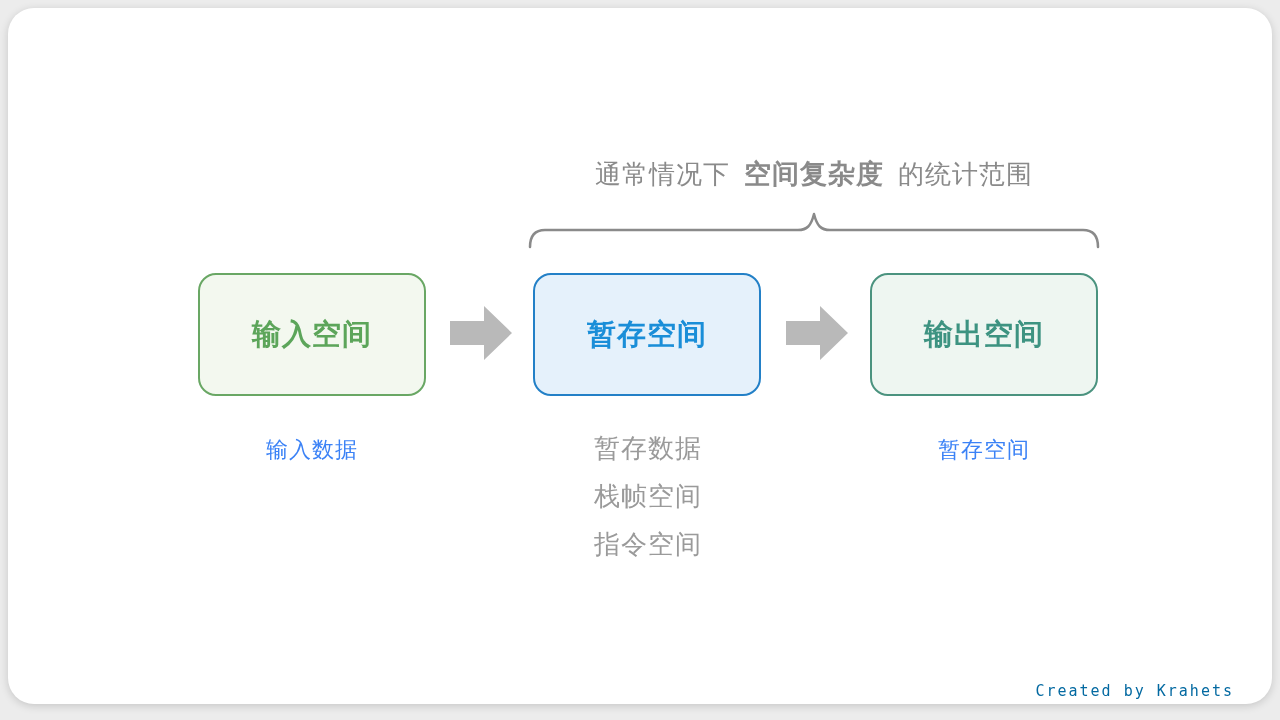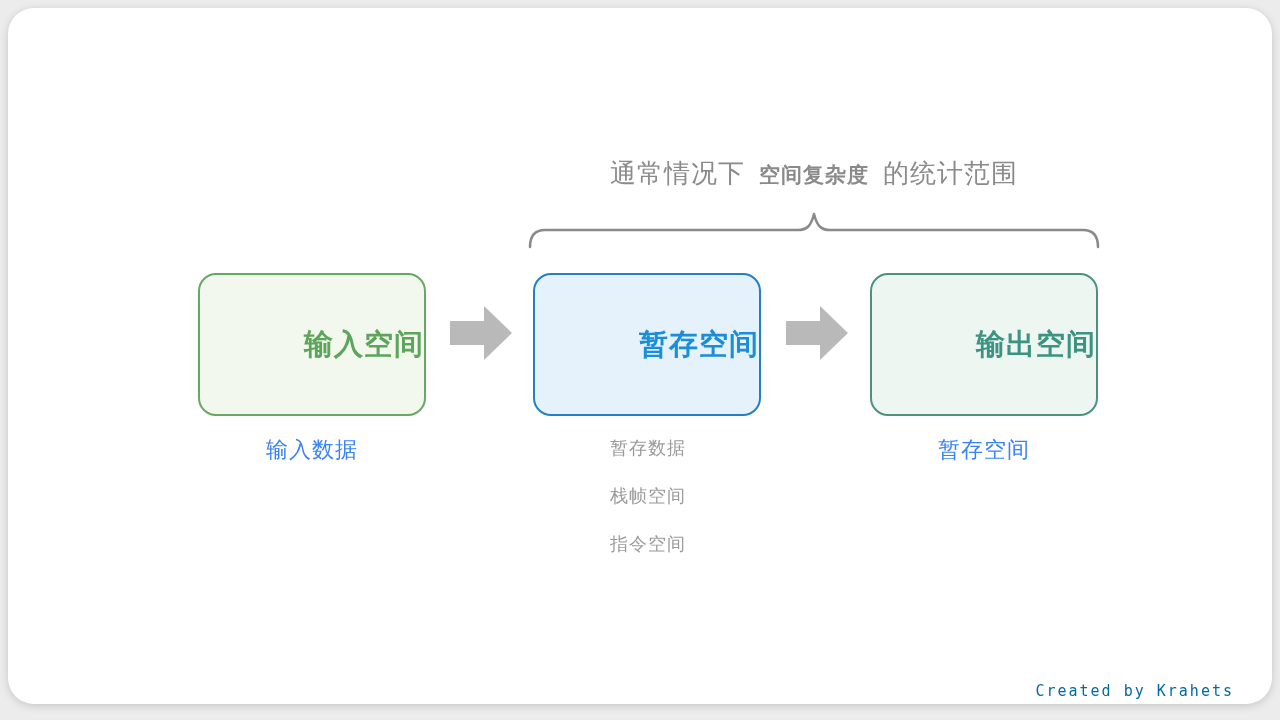--- a/index.html
+++ b/index.html
@@ -45,42 +45,42 @@
   
   .title-inner {
     position: absolute;
     left: 806px;
     transform: translateX(-50%);
     display: flex;
     align-items: baseline;
     gap: 14px;
   }
   .title-regular { font-size: 26px; font-weight: 400; letter-spacing: 1px; }
-  .title-bold    { font-size: 21px; font-weight: 700; letter-spacing: 1px; }
+  .title-bold    { font-size: 27px; font-weight: 700; letter-spacing: 1px; }
 
   
   .brace {
     position: absolute;
     left: 518px;
     top: 200px;
   }
 
   
   .box {
     position: absolute;
     top: 265px;
     width: 228px;
-    height: 143px;
+    height: 123px;
     border-radius: 18px;
     border-width: 2px;
     border-style: solid;
     box-sizing: border-box;
     display: flex;
     align-items: center;
-    justify-content: flex-end;
+    justify-content: center;
     font-size: 29px;
     font-weight: 700;
     letter-spacing: 1px;
   }
   .box-input {
     left: 190px;
     background: #f3f8ef;
     border-color: #69a764;
     color: #5ca55a;
   }
@@ -120,21 +120,21 @@
     left: 640px;
     top: 427px;
     transform: translateX(-50%);
     display: flex;
     flex-direction: column;
     gap: 22px;
     align-items: center;
   }
   .note-temp-list .note-line {
     color: #9a9a9a;
-    font-size: 18px;
+    font-size: 26px;
     letter-spacing: 1px;
     line-height: 26px;
     white-space: nowrap;
   }
   .note-output { left: 976px; top: 427px; }
 
   
   .watermark {
     position: absolute;
     right: 38px;

